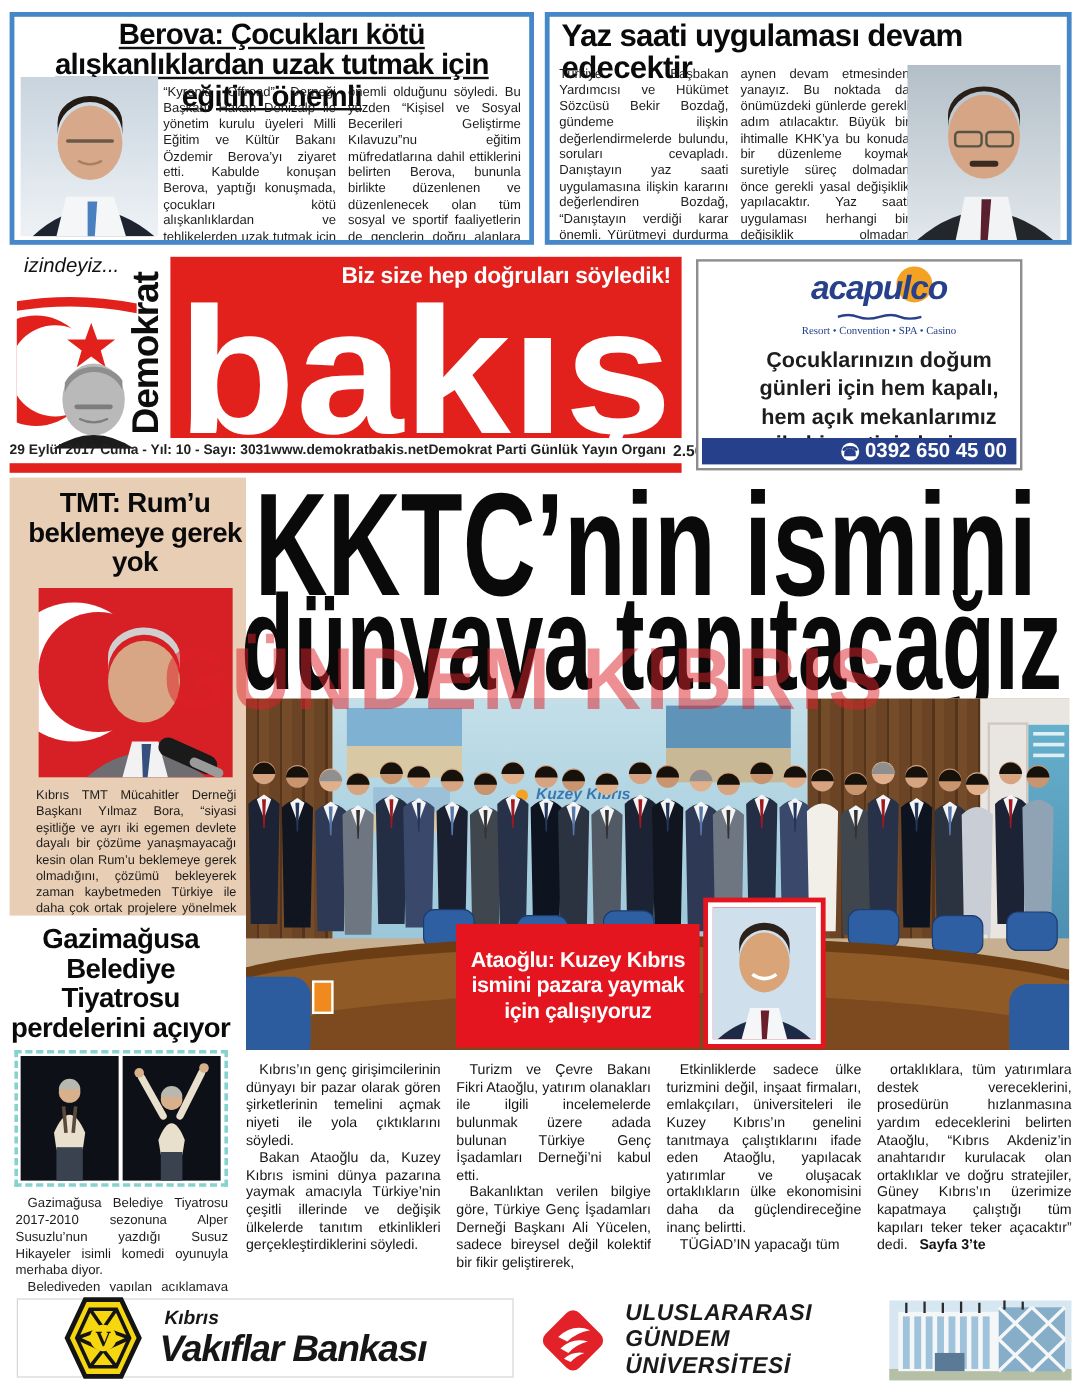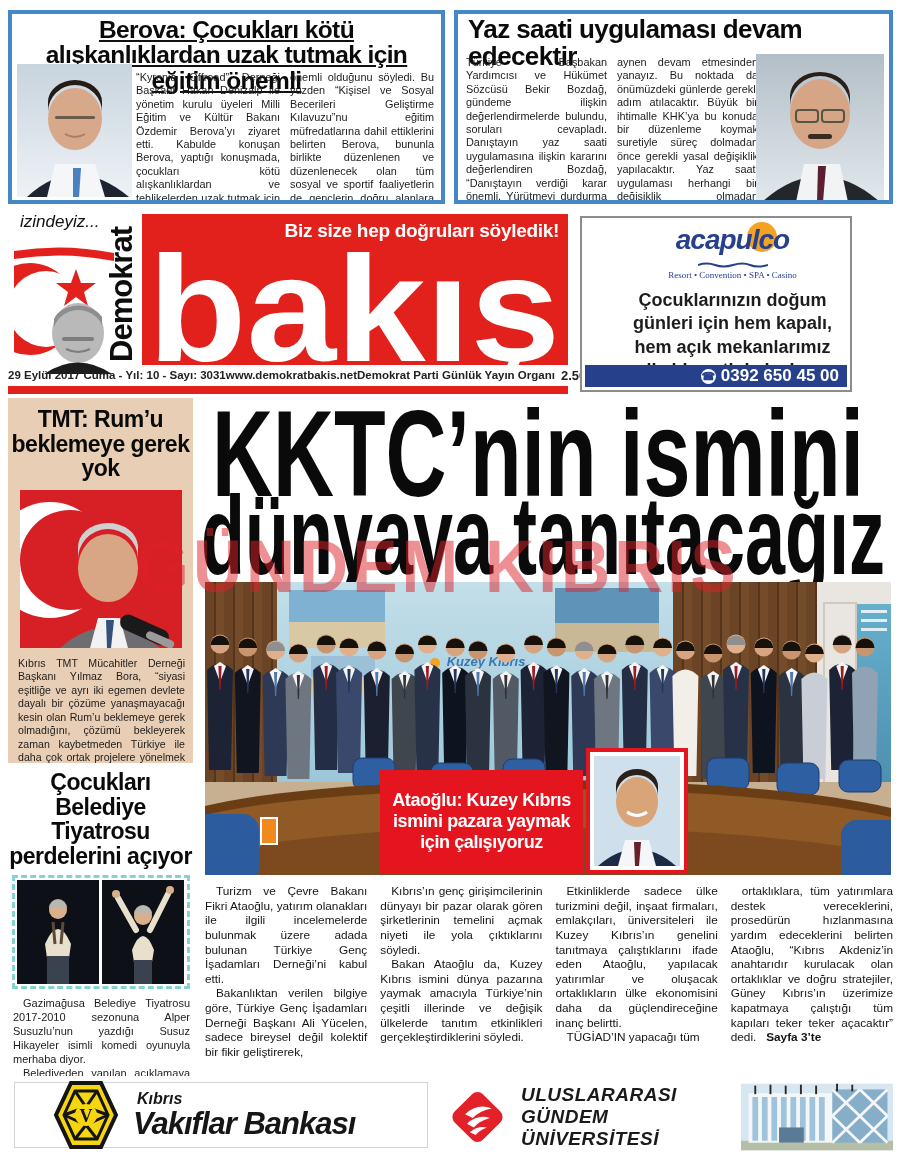--- a/index.html
+++ b/index.html
@@ -44,21 +44,21 @@
   .aca-sun{position:absolute;left:132px;top:-2px;width:30px;height:30px;border-radius:50%;background:#f4a223;}
   .aca-brand{position:relative;font-size:28px;font-weight:bold;font-style:italic;color:#27408c;letter-spacing:-1px;}
   .aca-tag{text-align:center;font-size:9px;color:#27408c;margin-top:2px;font-family:Liberation Serif, serif;}
   .aca-body{margin:9px 10px 0;font-size:18px;font-weight:bold;color:#1d1d1d;text-align:center;line-height:1.3;}
   .aca-bar{position:absolute;left:3px;right:3px;bottom:3px;height:22px;background:#27408c;color:#fff;
            display:flex;align-items:center;justify-content:flex-end;padding-right:8px;font-size:17px;font-weight:bold;gap:5px;}
   .aca-phone-ico{display:inline-flex;width:15px;height:15px;border-radius:50%;background:#fff;color:#27408c;
                  font-size:11px;align-items:center;justify-content:center;}
 
   
-  .tmt{left:8px;top:398px;width:185px;height:365px;background:#e8ceb4;overflow:hidden;}
+  .tmt{left:8px;top:398px;width:185px;height:365px;background:#e8ceb4;overflow:hidden;padding-left:12px;}
   .sidehead{font-size:23px;font-weight:bold;text-align:center;line-height:1.07;letter-spacing:-0.5px;color:#0a0a0a;}
   .tmt .sidehead{padding-top:9px;}
   .tmt-photo{display:block;margin:9px auto 0;}
   .sidetext{padding:9px 8px 0 10px;font-size:10.6px;line-height:1.27;text-align:justify;color:#1c1c1c;}
   .theatre{left:8px;top:768px;width:185px;height:308px;background:#fff;overflow:hidden;}
   .theatre .sidehead{padding-top:2px;}
   .th-photos{margin:7px auto 0;width:178px;box-sizing:border-box;border:3px dashed #86d2cf;padding:2px;display:flex;gap:3px;}
   .th-text{padding:8px 3px 0 5px;font-size:11px;line-height:1.26;text-align:justify;color:#1c1c1c;}
   .th-text p{margin:0;text-indent:10px;}
 
@@ -232,21 +232,21 @@
       <path d="M 86 130 L 94 130 L 91 158 L 87 158 Z" fill="#35507c"></path>
       <rect x="104" y="122" width="52" height="16" rx="8" transform="rotate(24 104 122)" fill="#1a1a1a"></rect>
       <rect x="128" y="140" width="30" height="8" rx="4" transform="rotate(24 128 140)" fill="#9a9a9a"></rect>
     </svg>
     <div class="sidetext">
       <span>Kıbrıs TMT Mücahitler Derneği Başkanı Yılmaz Bora, “siyasi eşitliğe ve ayrı iki egemen devlete dayalı bir çözüme yanaşmayacağı kesin olan Rum’u beklemeye gerek olmadığını, çözümü bekleyerek zaman kaybetmeden Türkiye ile daha çok ortak projelere yönelmek gerektiğini” ifade etti.</span>&nbsp;&nbsp;
     </div>
   </div>
 
   <div class="abs theatre">
-    <div class="sidehead">Çocukları Belediye Tiyatrosu perdelerini açıyor</div>
+    <div class="sidehead">Gazimağusa Belediye Tiyatrosu perdelerini açıyor</div>
     <div class="th-photos">
       <svg width="82" height="104" viewBox="0 0 82 104">
         <rect width="82" height="104" fill="#0d1016"></rect>
         <circle cx="41" cy="30" r="9" fill="#d8b08c"></circle>
         <path d="M 32 28 A 9 9 0 0 1 50 28 Z" fill="#b8b8b0"></path>
         <path d="M 28 64 Q 41 34 54 64 L 52 78 L 30 78 Z" fill="#e8e0cc"></path>
         <path d="M 36 42 L 38 64 M 46 42 L 44 64" stroke="#5a4a3a" stroke-width="3"></path>
         <rect x="30" y="76" width="22" height="28" fill="#3a4250"></rect>
       </svg>
       <svg width="82" height="104" viewBox="0 0 82 104">
@@ -505,26 +505,26 @@
           <ellipse cx="43" cy="46" rx="21" ry="25" fill="#d9a478"></ellipse>
           <path d="M 22 40 A 21 21 0 0 1 64 40 L 64 30 A 21 17 0 0 0 22 30 Z" fill="#2b211a"></path>
           <path d="M 33 56 Q 43 63 53 56" stroke="#fff" stroke-width="3" fill="none"></path>
         </svg>
       </div>
     </div>
   </div>
 
   <div class="story-cols">
     <div>
+      <p>Kıbrıs’ın genç girişimcilerinin dünyayı bir pazar olarak gören şirketlerinin temelini açmak niyeti ile yola çıktıklarını söyledi.</p>
+      <p>Bakan Ataoğlu da, Kuzey Kıbrıs ismini dünya pazarına yaymak amacıyla Türkiye’nin çeşitli illerinde ve değişik ülkelerde tanıtım etkinlikleri gerçekleştirdiklerini söyledi.</p>
+    </div>
+    <div>
       <p>Turizm ve Çevre Bakanı Fikri Ataoğlu, yatırım olanakları ile ilgili incelemelerde bulunmak üzere adada bulunan Türkiye Genç İşadamları Derneği’ni kabul etti.</p>
       <p>Bakanlıktan verilen bilgiye göre, Türkiye Genç İşadamları Derneği Başkanı Ali Yücelen, sadece bireysel değil kolektif bir fikir geliştirerek,</p>
-    </div>
-    <div>
-      <p>Kıbrıs’ın genç girişimcilerinin dünyayı bir pazar olarak gören şirketlerinin temelini açmak niyeti ile yola çıktıklarını söyledi.</p>
-      <p>Bakan Ataoğlu da, Kuzey Kıbrıs ismini dünya pazarına yaymak amacıyla Türkiye’nin çeşitli illerinde ve değişik ülkelerde tanıtım etkinlikleri gerçekleştirdiklerini söyledi.</p>
     </div>
     <div>
       <p>Etkinliklerde sadece ülke turizmini değil, inşaat firmaları, emlakçıları, üniversiteleri ile Kuzey Kıbrıs’ın genelini tanıtmaya çalıştıklarını ifade eden Ataoğlu, yapılacak yatırımlar ve oluşacak ortaklıkların ülke ekonomisini daha da güçlendireceğine inanç belirtti.</p>
       <p>TÜGİAD’IN yapacağı tüm</p>
     </div>
     <div>
       <p><span>ortaklıklara, tüm yatırımlara destek vereceklerini, prosedürün hızlanmasına yardım edeceklerini belirten Ataoğlu, “Kıbrıs Akdeniz’in anahtarıdır kurulacak olan ortaklıklar ve doğru stratejiler, Güney Kıbrıs’ın üzerimize kapatmaya çalıştığı tüm kapıları teker teker açacaktır” dedi.</span>&nbsp;&nbsp;&nbsp;<span class="pref">Sayfa 3’te</span></p>
     </div>
   </div>
 

